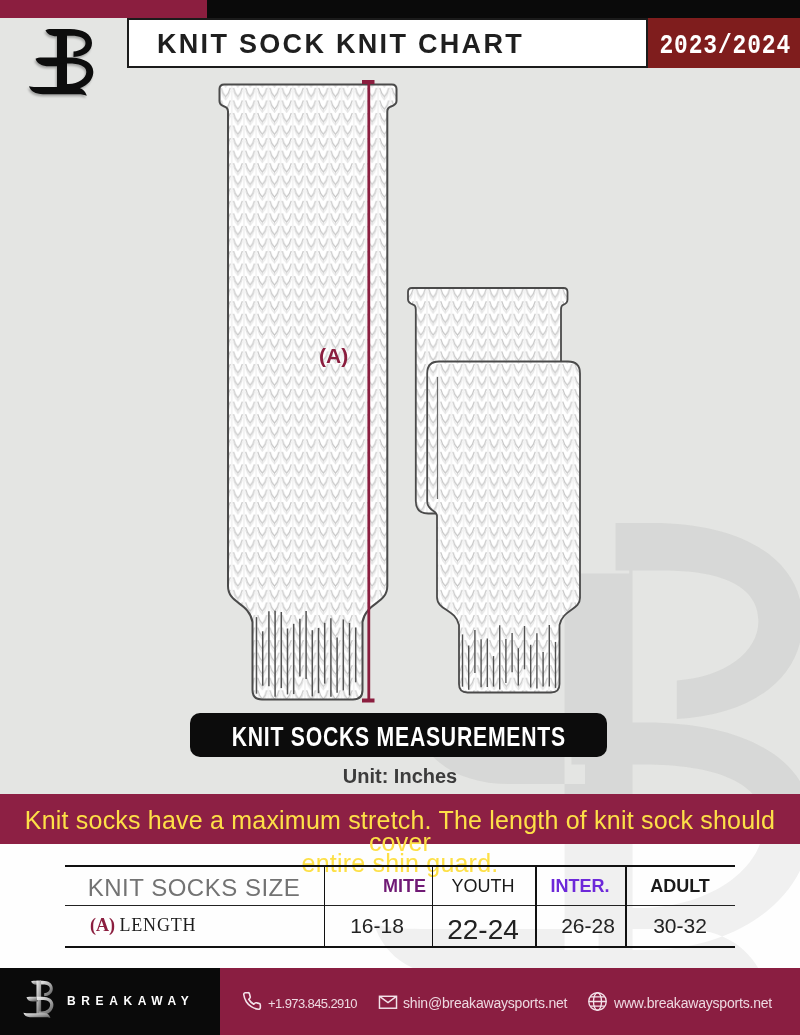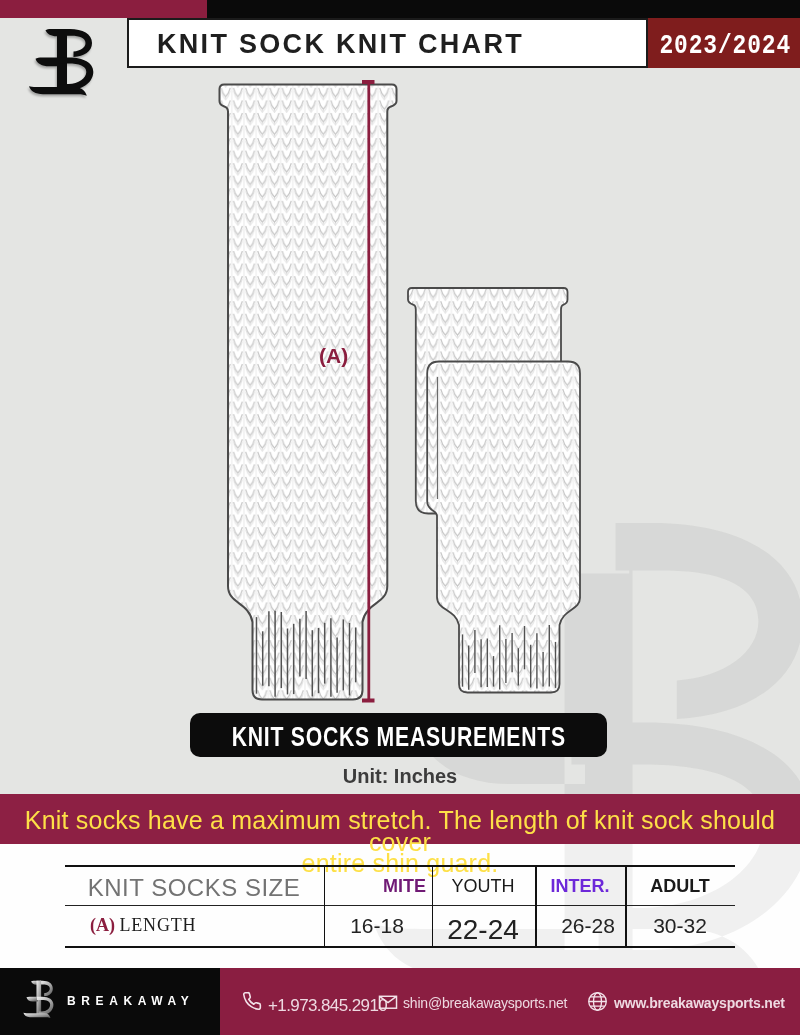--- a/index.html
+++ b/index.html
@@ -171,30 +171,30 @@
     <path d="M29 86.3 C30.5 91.3 35.5 94.2 43 94.2 L78 94.2 C82 94.2 84.8 94.7 86.8 95.8 C85.5 90.5 81 87 74.5 87 L36 87 C33 87 30.6 86.8 29 86.3 Z"></path>
   </g>
 </svg>
 
 <div class="abs" style="left:67px; top:994px; font-size:12px; font-weight:bold; letter-spacing:5.6px; color:#fdfdfd; z-index:4;">BREAKAWAY</div>
 
 <svg class="abs" style="left:242px; top:991px; z-index:4;" width="20" height="20" viewBox="0 0 24 24">
   <path d="M22 16.92v3a2 2 0 0 1-2.18 2 19.79 19.79 0 0 1-8.63-3.07 19.5 19.5 0 0 1-6-6 19.79 19.79 0 0 1-3.07-8.67A2 2 0 0 1 4.11 2h3a2 2 0 0 1 2 1.72 12.84 12.84 0 0 0 .7 2.81 2 2 0 0 1-.45 2.11L8.09 9.91a16 16 0 0 0 6 6l1.27-1.27a2 2 0 0 1 2.11-.45 12.84 12.84 0 0 0 2.81.7A2 2 0 0 1 22 16.92z" fill="none" stroke="#f3e2e9" stroke-width="1.9" stroke-linejoin="round"></path>
 </svg>
 
-<div class="abs" style="left:268px; top:996px; font-size:17px; letter-spacing:-0.6px; color:#eed9e1; z-index:4;">+1.973.845.2910</div>
+<div class="abs" style="left:268px; top:996px; font-size:13px; letter-spacing:-0.6px; color:#eed9e1; z-index:4;">+1.973.845.2910</div>
 
 <svg class="abs" style="left:378px; top:994.5px; z-index:4;" width="20" height="14.5" viewBox="0 0 22 17">
   <rect x="1" y="1.5" width="20" height="14" fill="none" stroke="#f3e2e9" stroke-width="1.7"></rect>
   <path d="M1.5 2 L11 9 L20.5 2" fill="none" stroke="#f3e2e9" stroke-width="1.7"></path>
 </svg>
 
 <div class="abs" style="left:403px; top:995px; font-size:14px; letter-spacing:-0.2px; color:#eed9e1; z-index:4;">shin@breakawaysports.net</div>
 
 <svg class="abs" style="left:587px; top:991px; z-index:4;" width="21" height="21" viewBox="0 0 22 22">
   <g fill="none" stroke="#f3e2e9" stroke-width="1.4">
     <circle cx="11" cy="11" r="9.2"></circle>
     <ellipse cx="11" cy="11" rx="4.2" ry="9.2"></ellipse>
     <path d="M2 11 H20 M3.3 6.2 H18.7 M3.3 15.8 H18.7"></path>
   </g>
 </svg>
 
-<div class="abs" style="left:614px; top:995px; font-size:14px; letter-spacing:-0.2px; color:#eed9e1; z-index:4;font-weight:bold;">www.breakawaysports.net</div>
+<div class="abs" style="left:614px; top:995px; font-size:14px; letter-spacing:-0.2px; color:#eed9e1; z-index:4;">www.breakawaysports.net</div>
 
 </body></html>

